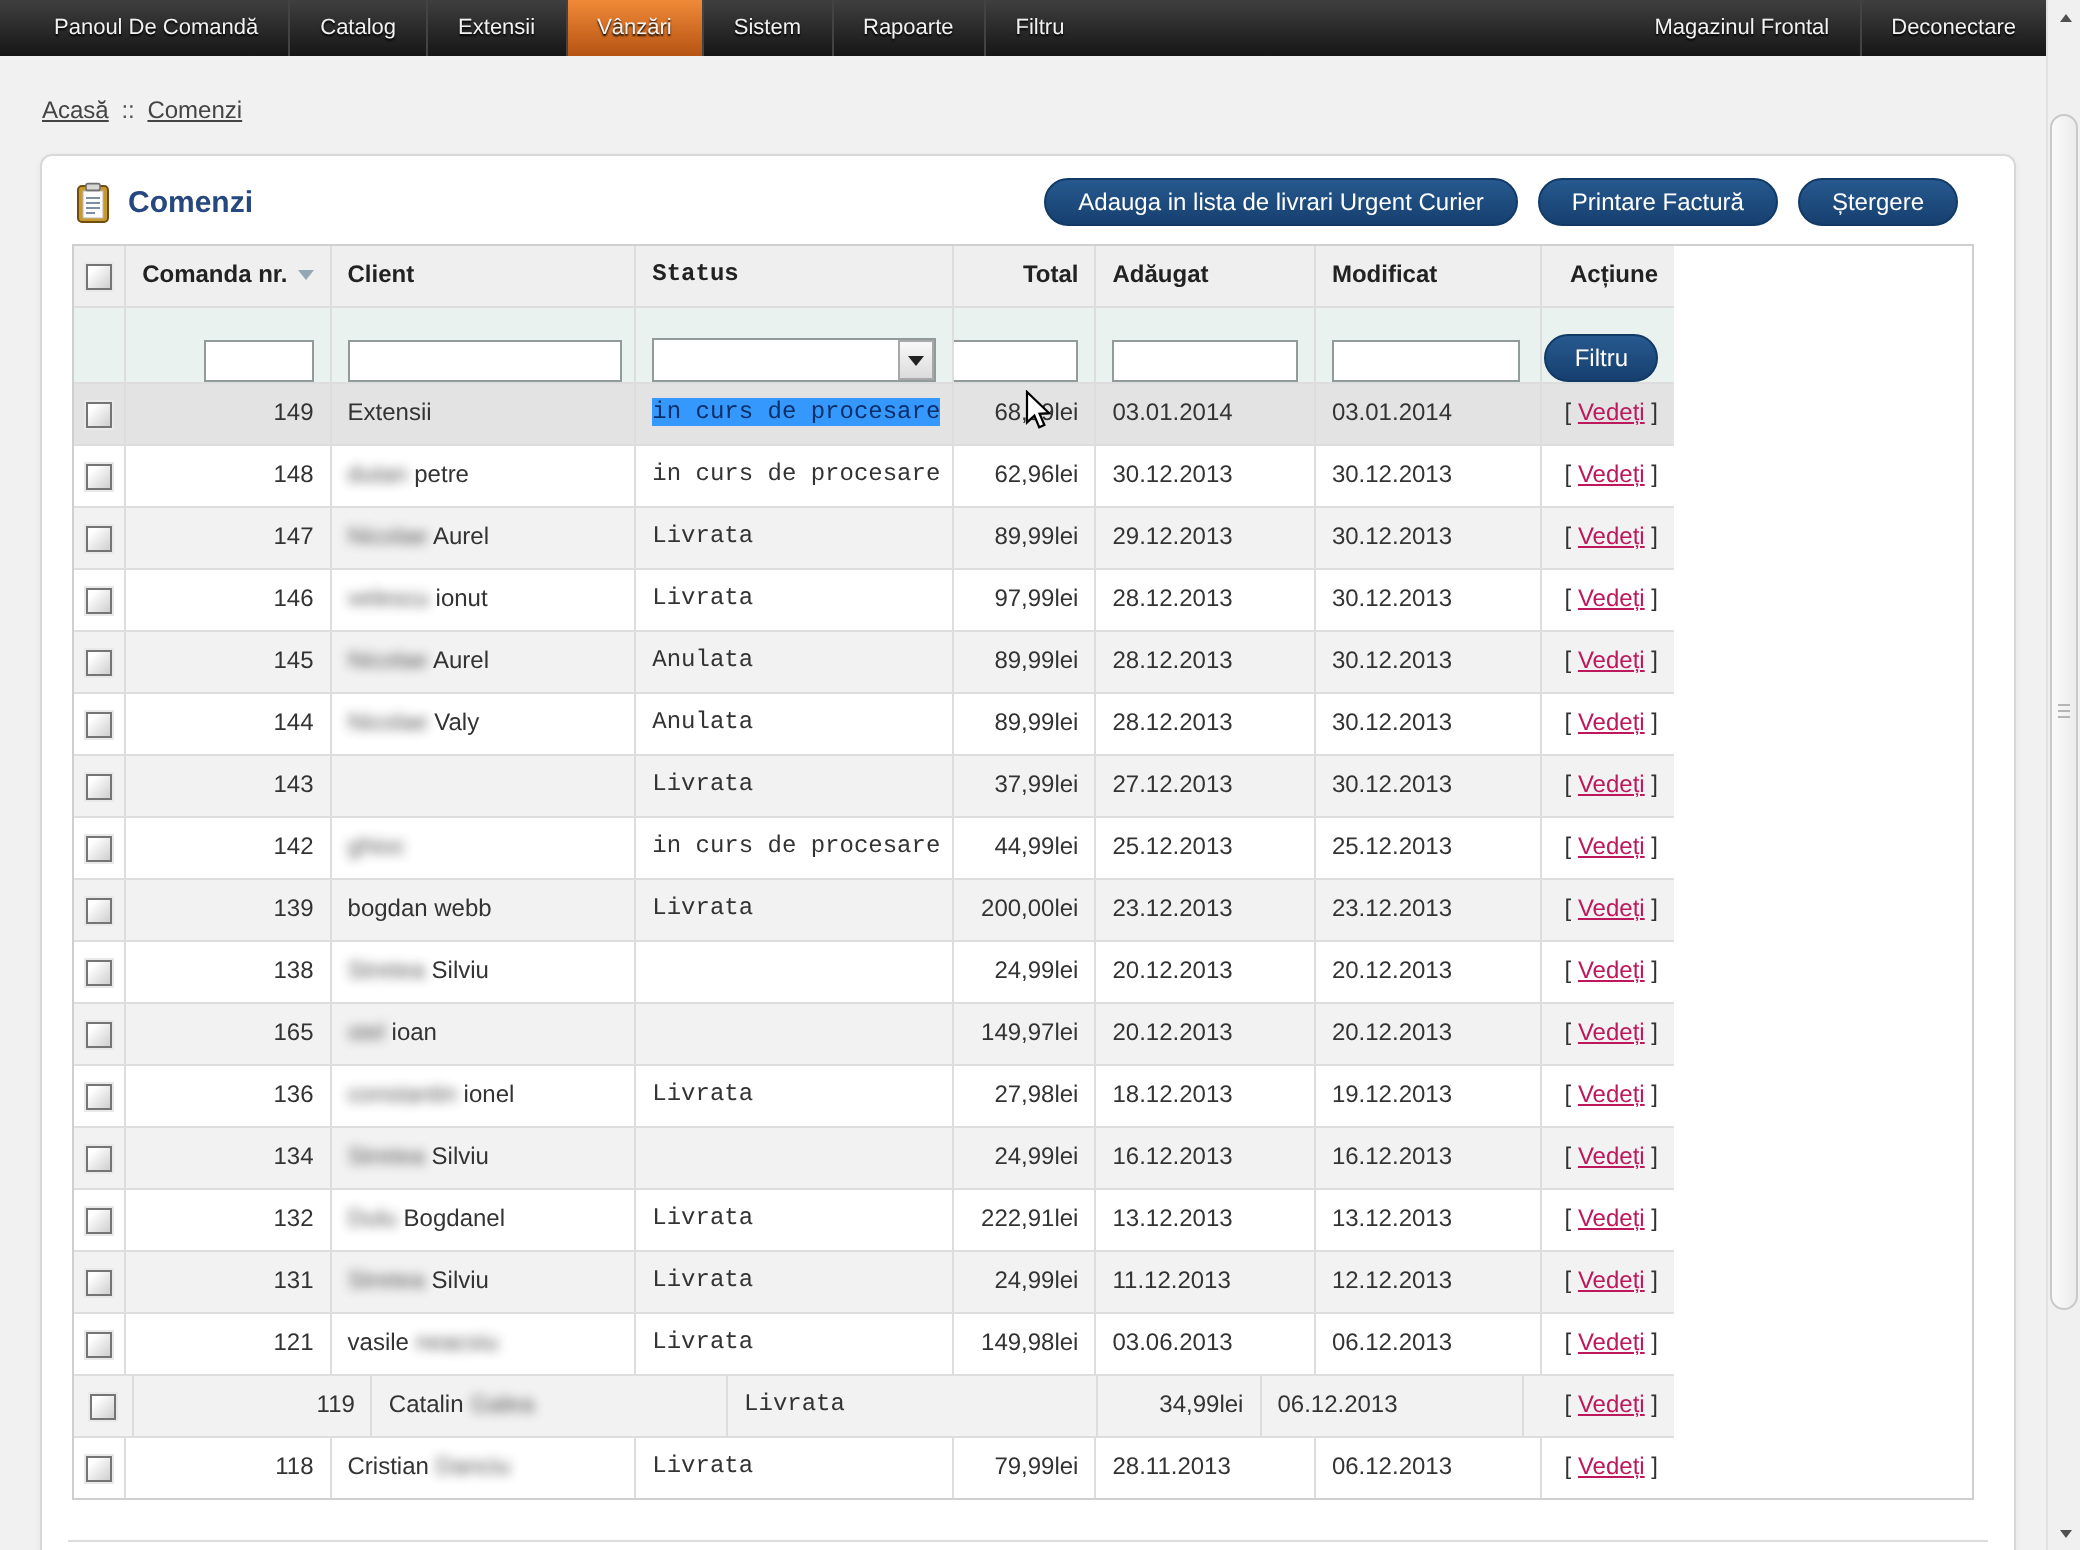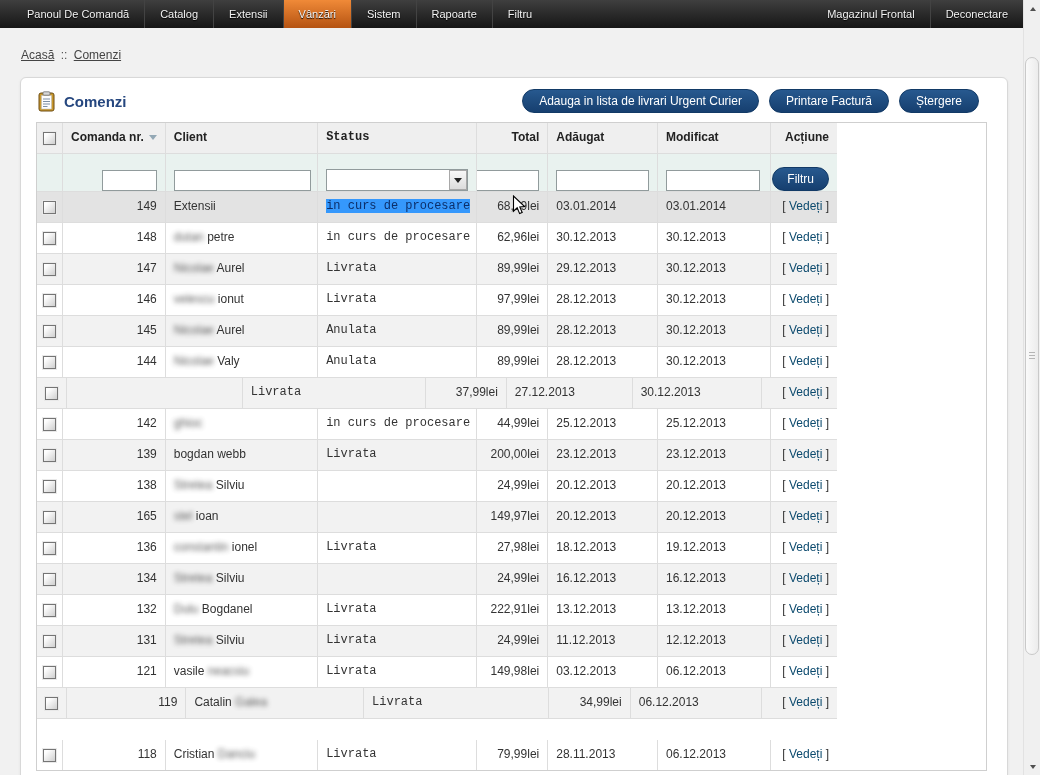--- a/index.html
+++ b/index.html
@@ -58,31 +58,31 @@
   .tfilter .c-tot { justify-content:flex-end; }
   .tfilter .c-act { justify-content:flex-end; }
   .f-input { border:1px solid #919b9c; height:21px; background:#fff; font-family:"Liberation Sans",sans-serif; font-size:12px; padding:0 3px; }
   .w-ord { width:55px; } .w-cli { width:137px; } .w-tot { width:68px; } .w-add { width:93px; } .w-mod { width:94px; }
   .combo { width:146px; height:22px; background:#fff; border:1px solid #919b9c; display:flex; justify-content:flex-end; cursor:pointer; }
   .combo-btn { width:18px; height:20px; background:linear-gradient(#f8f8f8,#dcdcdc); border:1px solid #a8a8a8; margin:0; display:flex; align-items:center; justify-content:center; }
   .arr-down { width:0; height:0; border-left:4px solid transparent; border-right:4px solid transparent; border-top:5px solid #222; }
   .btn-filter { height:24px; padding:0 14px; }
 
   .trow.data { border-bottom:1px solid #ddd; background:#fff; }
-  .trow.data:last-child { border-bottom:none;margin-top:21px; }
+  .trow.data:last-child { border-bottom:none; }
   .trow.data.alt { background:#f2f2f2; }
   .trow.data.hover { background:#e3e3e3; }
 
   .cb { width:13px; height:13px; border:1px solid #757575; background:linear-gradient(135deg,#fefefe 20%,#cfcfcf);
     box-shadow:0 0 0 1px #e9e9e9; display:inline-block; cursor:pointer; }
 
   .blur { filter:blur(2.6px); opacity:.8; }
   .sel { background:#3598fc; color:#0c2f6a; }
   .bracket { color:#333; }
-  a.view { color:#0c4a6e; cursor:pointer; }
+  a.view { color:#be185d; text-decoration:underline; cursor:pointer; }
 
   
   .pag-divider { margin:20px 13px 0 13px; border-top:1px solid #ddd; }
   .pagination { text-align:right; padding:8px 13px 0 0; color:#333; font-size:12px; }
 
   
   .scrollbar { position:absolute; right:0; top:0; width:17px; height:775px; background:#f0f0f0; border-left:1px solid #e2e2e2; z-index:10; }
   .sb-btn { position:absolute; left:0; width:17px; height:17px; display:flex; align-items:center; justify-content:center; background:#f0f0f0; cursor:pointer; }
   .sb-btn.up { top:0; } .sb-btn.down { bottom:0; }
   .sb-arr-up { width:0; height:0; border-left:3.5px solid transparent; border-right:3.5px solid transparent; border-bottom:4px solid #505050; }
@@ -259,20 +259,21 @@
             <div class="tcell c-sta">Anulata</div>
             <div class="tcell c-tot">89,99lei</div>
             <div class="tcell c-add">28.12.2013</div>
             <div class="tcell c-mod">30.12.2013</div>
             <div class="tcell c-act"><span class="bracket">[ </span><a class="view">Vedeți</a><span class="bracket"> ]</span></div>
           </div>
           <div class="trow data alt">
             <div class="tcell c-cb">
               <span class="cb"></span>
             </div>
+            <div class="tcell c-ord">143</div>
             <div class="tcell c-cli"></div>
             <div class="tcell c-sta">Livrata</div>
             <div class="tcell c-tot">37,99lei</div>
             <div class="tcell c-add">27.12.2013</div>
             <div class="tcell c-mod">30.12.2013</div>
             <div class="tcell c-act"><span class="bracket">[ </span><a class="view">Vedeți</a><span class="bracket"> ]</span></div>
           </div>
           <div class="trow data">
             <div class="tcell c-cb">
               <span class="cb"></span>
@@ -370,21 +371,21 @@
             <div class="tcell c-act"><span class="bracket">[ </span><a class="view">Vedeți</a><span class="bracket"> ]</span></div>
           </div>
           <div class="trow data">
             <div class="tcell c-cb">
               <span class="cb"></span>
             </div>
             <div class="tcell c-ord">121</div>
             <div class="tcell c-cli">vasile <span class="blur">neacsiu</span></div>
             <div class="tcell c-sta">Livrata</div>
             <div class="tcell c-tot">149,98lei</div>
-            <div class="tcell c-add">03.12.2013</div>
+            <div class="tcell c-add">03.06.2013</div>
             <div class="tcell c-mod">06.12.2013</div>
             <div class="tcell c-act"><span class="bracket">[ </span><a class="view">Vedeți</a><span class="bracket"> ]</span></div>
           </div>
           <div class="trow data alt">
             <div class="tcell c-cb">
               <span class="cb"></span>
             </div>
             <div class="tcell c-ord">119</div>
             <div class="tcell c-cli">Catalin <span class="blur">Galea</span></div>
             <div class="tcell c-sta">Livrata</div>

